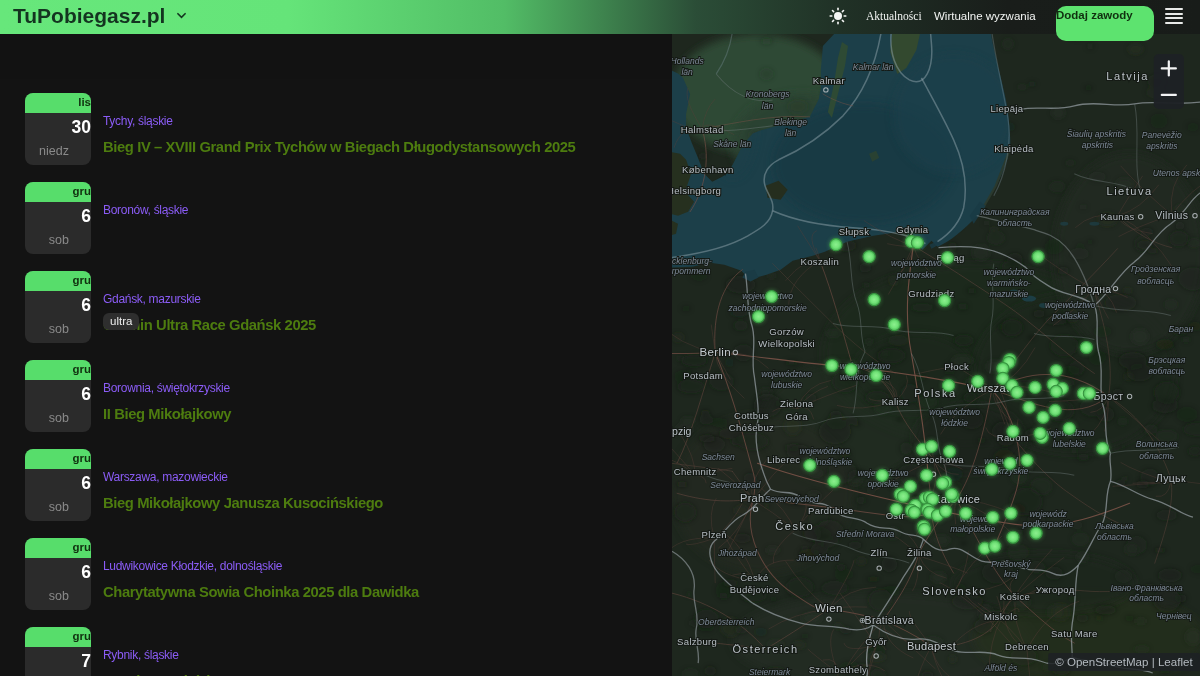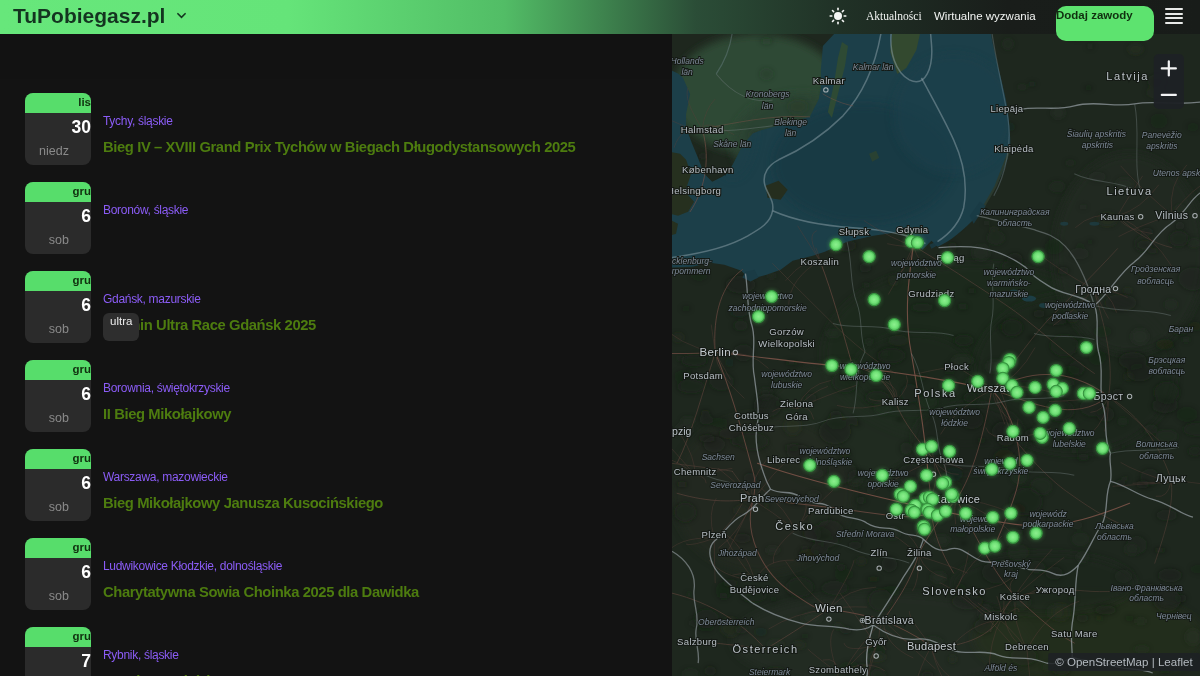--- a/index.html
+++ b/index.html
@@ -32,21 +32,21 @@
   .bmon { position:absolute; left:0; top:0; width:66px; height:20px; background:#57dd6b;
     color:#11310f; font-size:11.5px; font-weight:bold; line-height:19px; }
   .bday { position:absolute; left:0; top:20px; width:66px; height:28px; color:#ffffff;
     font-size:17.5px; font-weight:bold; line-height:28px; }
   .bdow { position:absolute; left:0; top:48px; width:44px; height:20px; color:#8a8a8a;
     font-size:12.5px; line-height:20px; }
   .etitle { position:absolute; left:103px; top:-3px; width:572px; color:#4d7c0f;
     font-size:14.8px; font-weight:bold; letter-spacing:-0.4px; line-height:18px; white-space:nowrap;margin-top:48px; }
   .esub { position:absolute; left:103px; top:20px; width:572px; color:#8b5cf6; font-size:12px;
     letter-spacing:-0.3px; line-height:16px; }
-  .etag { position:absolute; left:103px; top:42px; height:28px; padding:0 7px;
+  .etag { position:absolute; left:103px; top:42px; height:17px; padding:0 7px;
     background:#2e2e2e; border-radius:6px; color:#ededed; font-size:11.5px;
     line-height:17px;text-align:right; }
   
   #map { position:absolute; left:672px; top:34px; width:528px; height:642px;
     background:#1e271e; overflow:hidden; }
 </style>
 </head>
 <body>
 <div id="map">
     <svg width="528" height="642" viewBox="0 0 525 643" preserveAspectRatio="none" style="display:block">

